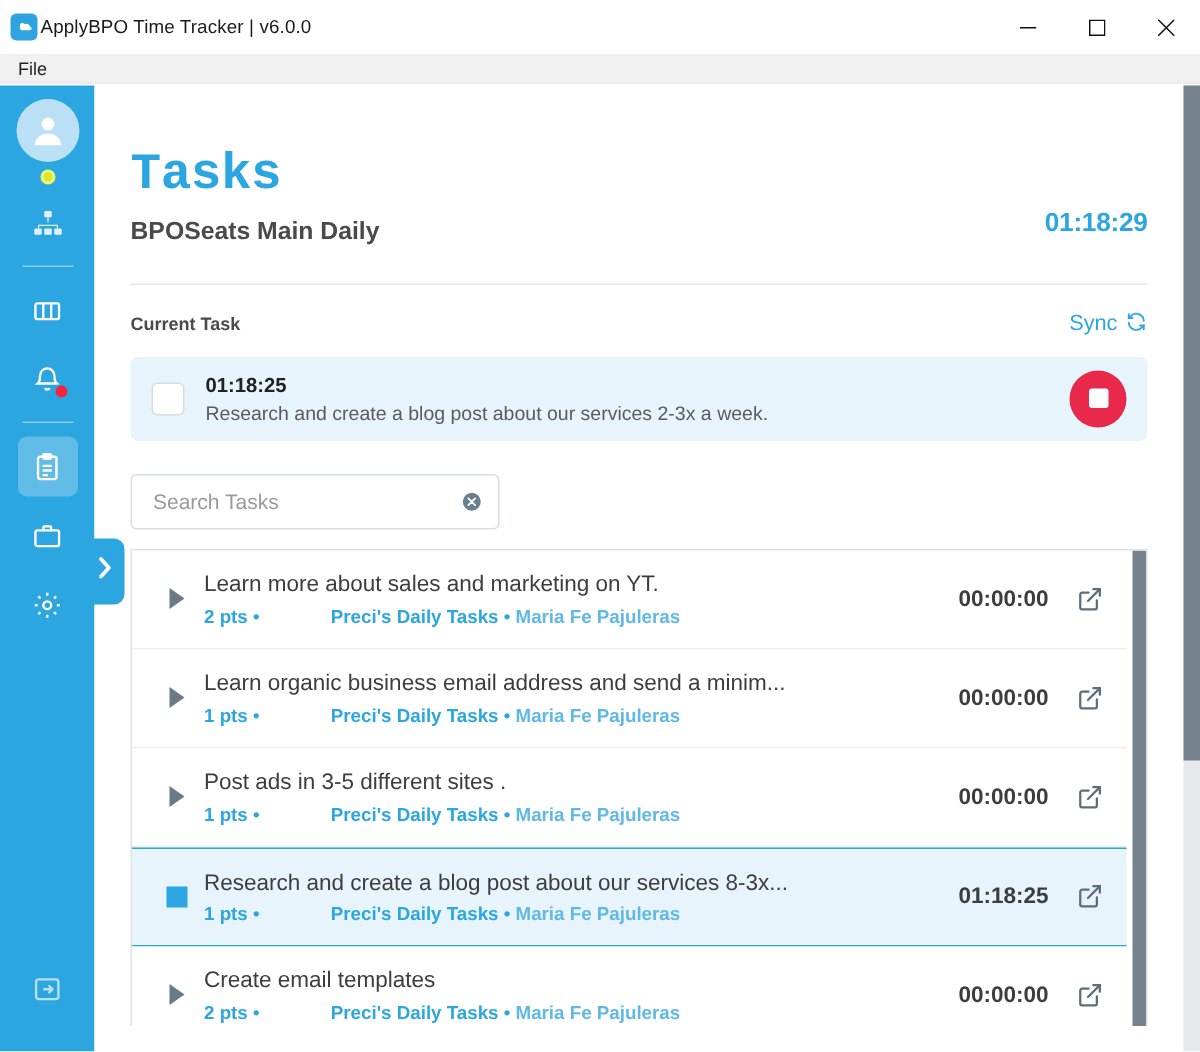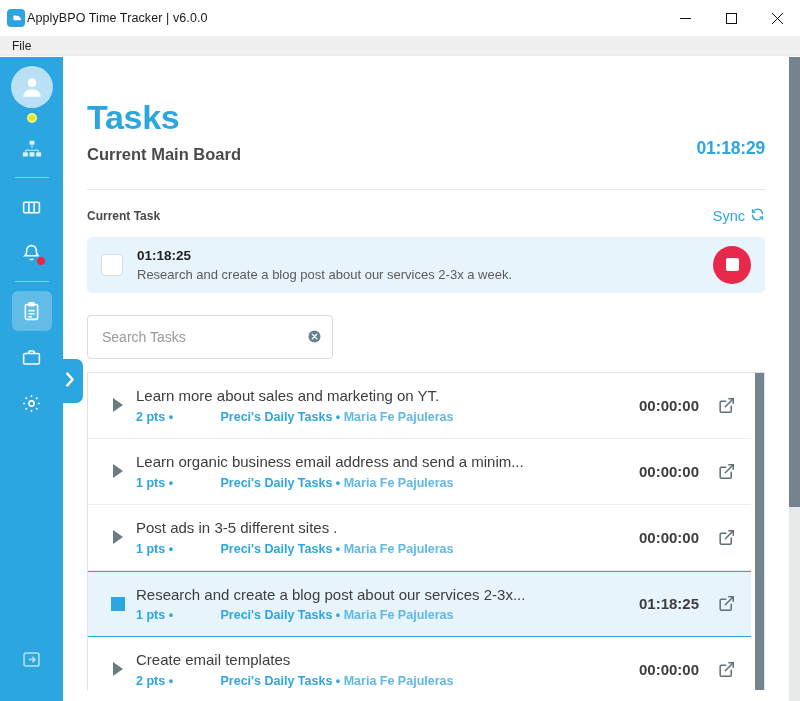--- a/index.html
+++ b/index.html
@@ -95,20 +95,21 @@
   .main {
     position:absolute; left:63px; right:11px; top:0; bottom:0;
     background:#ffffff; overflow:hidden;
   }
   .content { padding: 0 24px 0 24px; }
 
   .page-head { padding-top: 42px; }
   .page-title {
     font-size: 34px; font-weight: bold; color: #2ba6e0; letter-spacing: -0.3px;
     line-height: 1.08;
+    font-family: Liberation Mono, monospace;
   }
   .page-sub {
     font-size: 16.5px; font-weight: bold; color: #4a4a4a; margin-top: 9px;
   }
   .head-row { display:flex; align-items:flex-start; justify-content:space-between; }
   .head-timer {
     font-size: 17.5px; font-weight: bold; color: #2ba6e0;
     padding-top: 39px; letter-spacing: -0.2px; white-space:nowrap;
   }
   .hr { height:1px; background:#e6e6e6; margin-top: 25px; }
@@ -151,21 +152,21 @@
   }
   .stop-sq { width:13px; height:13px; background:#fff; border-radius:2px; }
 
   
   .assigned-row {
     display:flex; align-items:center; justify-content:space-between;
     margin-top: 22px;
   }
   .assigned-title { font-size: 15.5px; font-weight:bold; color:#4a4a4a; }
   .search-box {
-    width: 246px; height: 44px;
+    width: 246px; height: 37px;
     border: 1px solid #d8dde0; border-radius: 4px;
     background:#fff;
     display:flex; align-items:center; padding: 0 10px 0 14px;
   }
   .search-input {
     flex:1; border:none; outline:none; font-size: 14px;
     color:#555; font-family: inherit; background:transparent;
   }
   .search-input::placeholder { color:#9a9a9a; }
   .clear-icon { flex:0 0 auto; display:flex; }
@@ -345,21 +346,21 @@
         </svg>
       </span>
     </div>
 
     <div class="main">
       <div class="content">
 
         <div class="head-row page-head">
           <div>
             <div class="page-title">Tasks</div>
-            <div class="page-sub">Current Main Board</div>
+            <div class="page-sub">BPOSeats Main Daily</div>
           </div>
           <div class="head-timer">01:18:29</div>
         </div>
 
         <div class="hr"></div>
 
         <div class="section-row">
           <div class="section-title">Current Task</div>
           <div class="sync">
             <span>Sync</span>
@@ -447,21 +448,21 @@
                     <path d="M15 3.5h5.5V9"></path>
                     <path d="M10.5 13.5l10-10"></path>
                   </svg>
                 </div>
               </div>
               <div class="task-row active">
                 <div class="play-cell">
                   <span class="stop-sq-blue"></span>
                 </div>
                 <div class="task-main">
-                  <div class="task-title">Research and create a blog post about our services 2-3x...</div>
+                  <div class="task-title">Research and create a blog post about our services 8-3x...</div>
                   <div class="task-meta"><span class="meta-pts">1 pts</span><span class="meta-sep"> • </span><span class="meta-proj">Preci's Daily Tasks</span><span class="meta-sep"> • </span><span class="meta-user">Maria Fe Pajuleras</span></div>
                 </div>
                 <div class="task-time">01:18:25</div>
                 <div class="ext-cell">
                   <svg width="19" height="19" viewBox="0 0 24 24" fill="none" stroke="#5b6e79" stroke-width="1.9" stroke-linecap="round" stroke-linejoin="round">
                     <path d="M18 13v6a1.5 1.5 0 0 1-1.5 1.5h-11A1.5 1.5 0 0 1 4 19V8a1.5 1.5 0 0 1 1.5-1.5H11"></path>
                     <path d="M15 3.5h5.5V9"></path>
                     <path d="M10.5 13.5l10-10"></path>
                   </svg>
                 </div>

